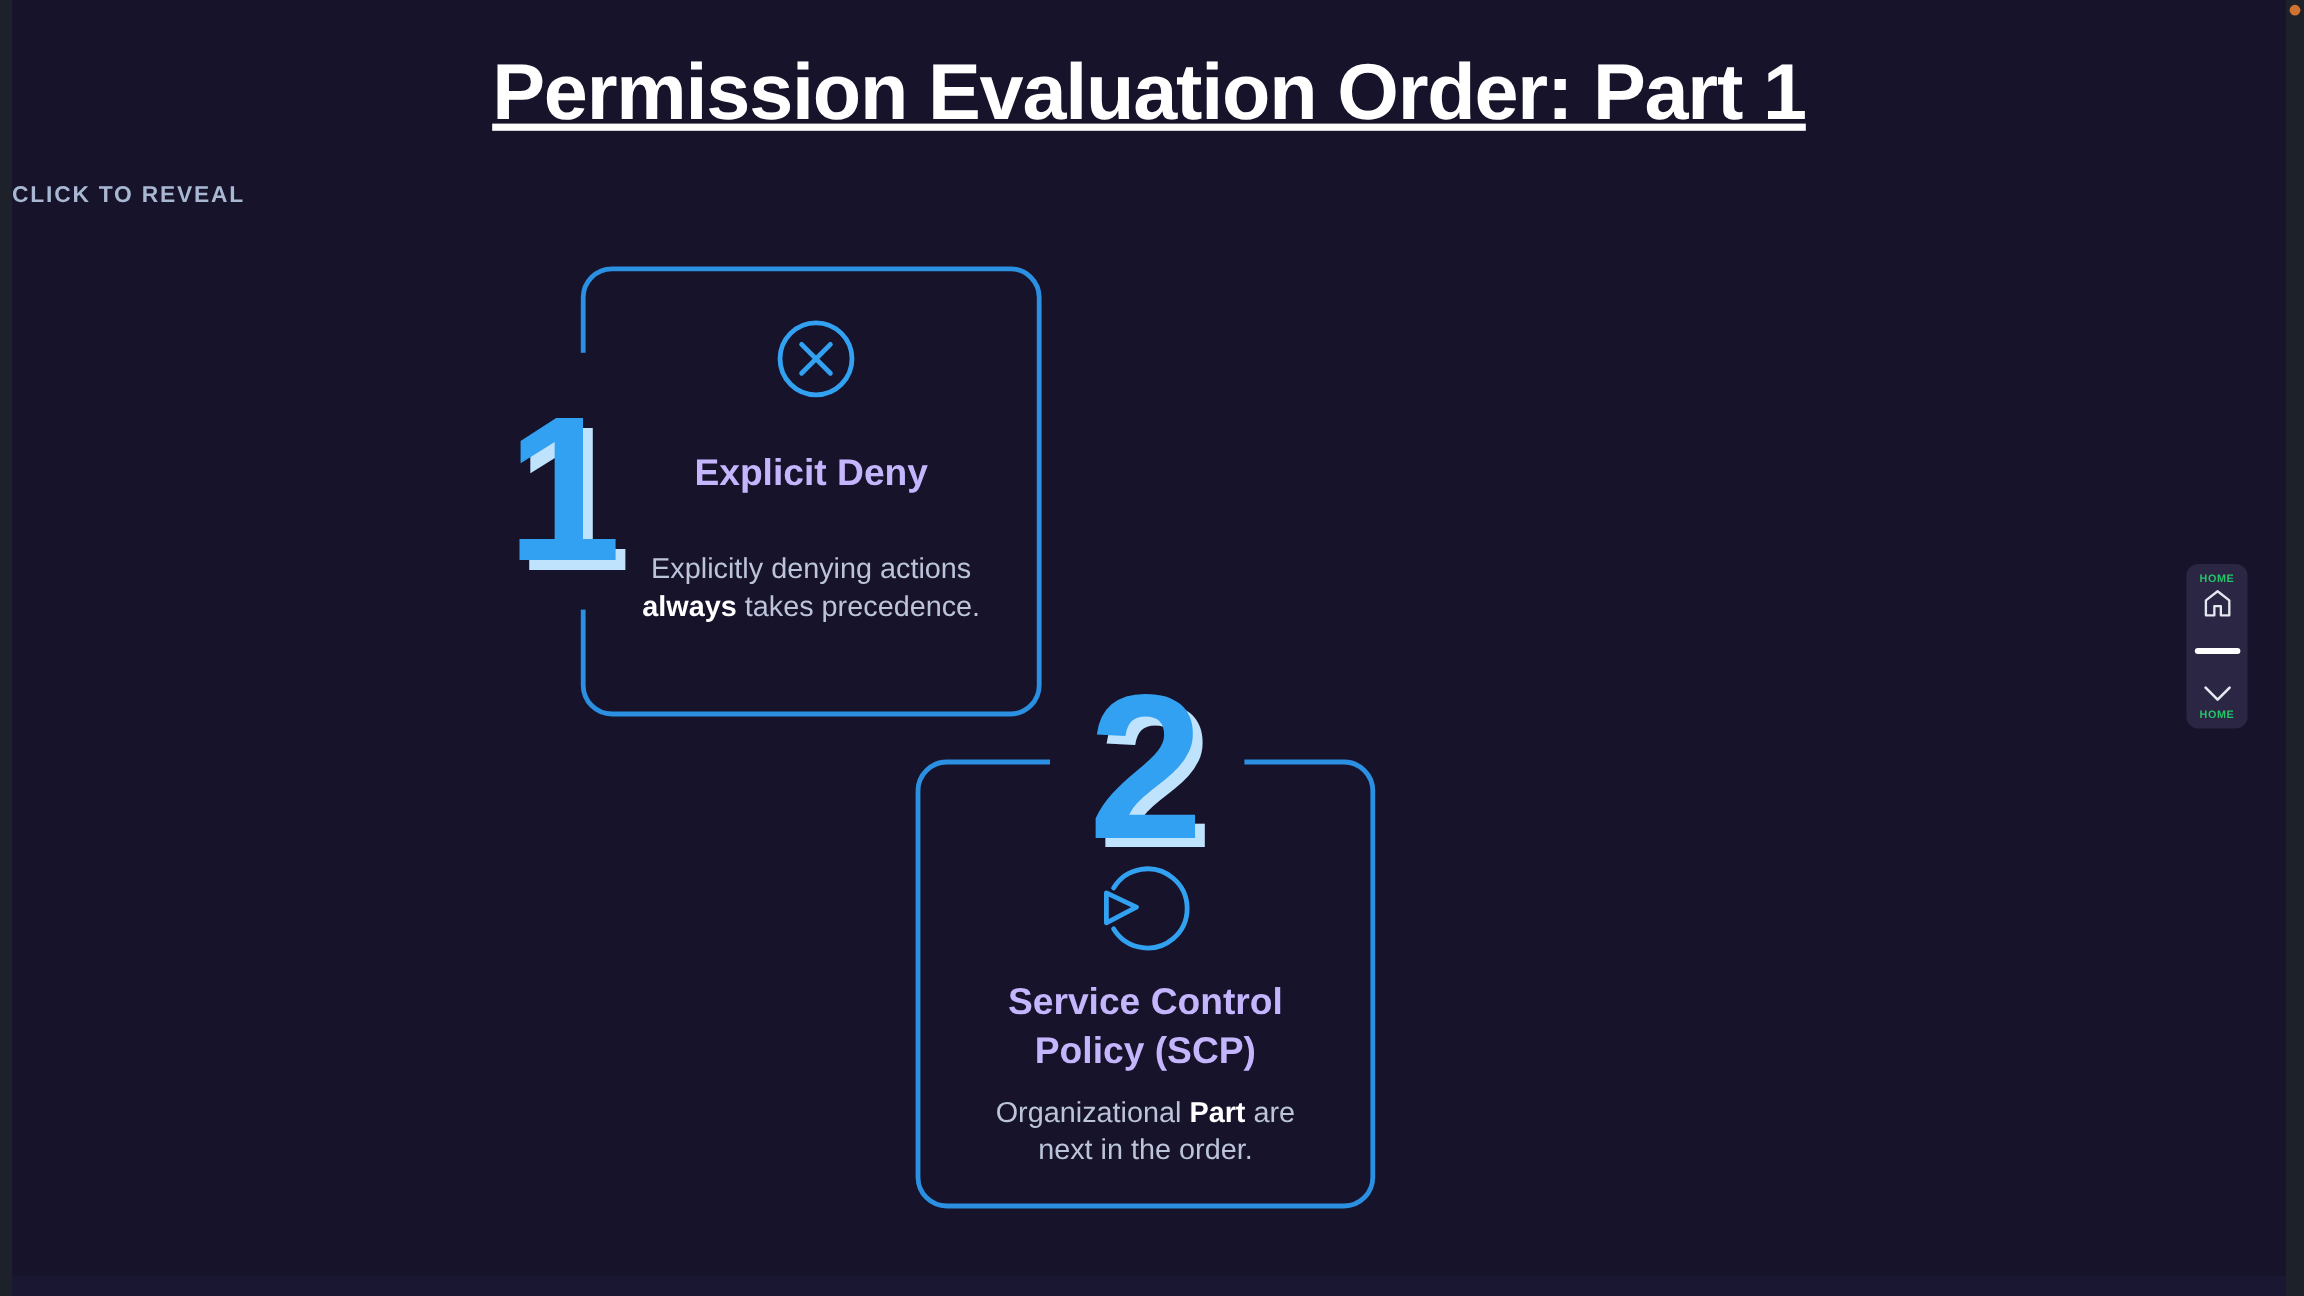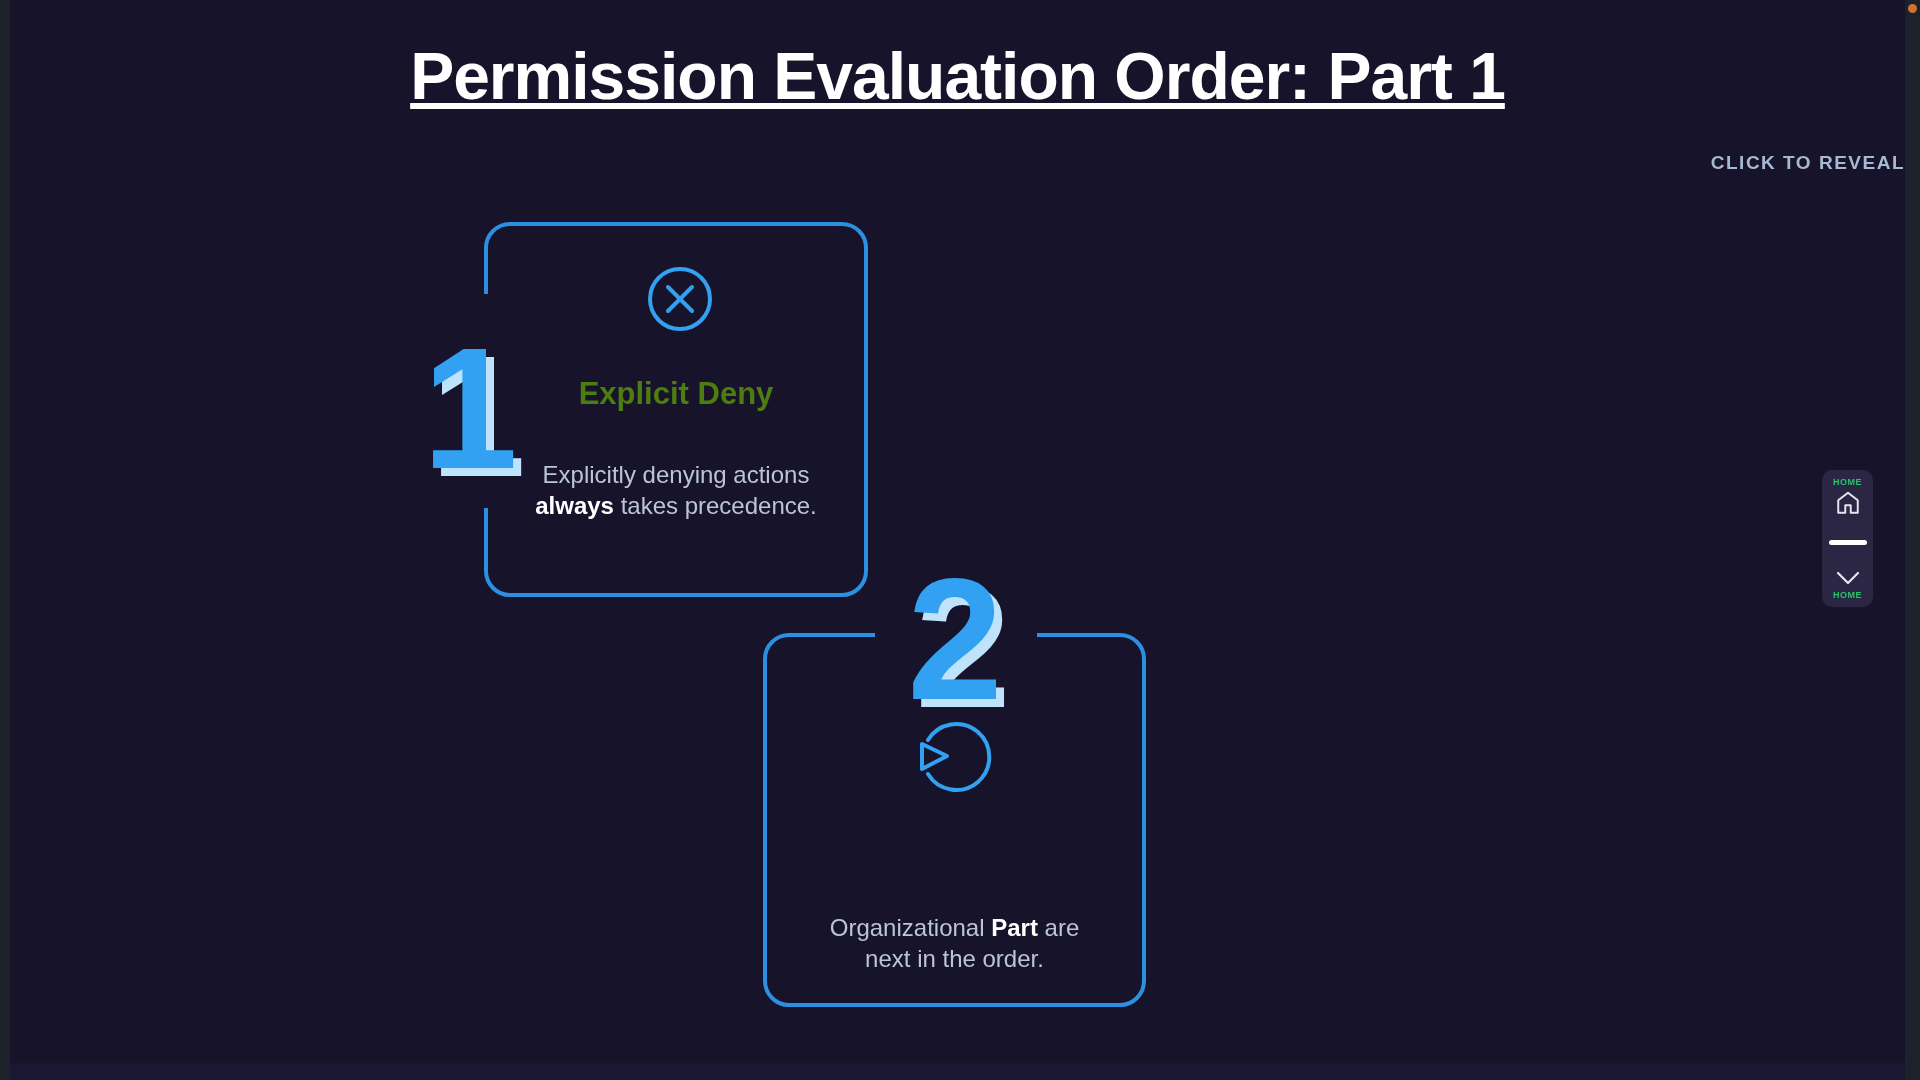--- a/index.html
+++ b/index.html
@@ -13,21 +13,21 @@
   #right-strip{left:1905px;width:15px;}
   #bottom-band{position:absolute;left:10px;top:1063px;width:1895px;height:17px;background:#1a1733;}
   #record-dot{position:absolute;left:1908px;top:4px;width:9px;height:9px;border-radius:50%;background:#cf7430;}
 
   #page-title{
     position:absolute;left:10px;top:38px;width:1895px;margin:0;
     text-align:center;color:#ffffff;font-size:66px;font-weight:bold;letter-spacing:-1px;text-decoration:underline;
   }
   #reveal-hint{
     position:absolute;left:10px;top:152px;width:1895px;
-    text-align:right;color:#a9b8d2;font-size:19px;font-weight:bold;letter-spacing:1.5px;
+    text-align:left;color:#a9b8d2;font-size:19px;font-weight:bold;letter-spacing:1.5px;
   }
 
   .card{
     position:absolute;border:4px solid #2b8fe2;border-radius:26px;box-sizing:border-box;
     background:transparent;cursor:pointer;
   }
   #card-1{left:484px;top:222px;width:384px;height:375px;}
   #card-2{left:763px;top:633px;width:383px;height:374px;}
 
   .border-mask{position:absolute;background:#16132a;}
@@ -40,21 +40,21 @@
   }
   #card-1 .numeral{left:-98px;top:96px;width:160px;}
   #card-2 .numeral{left:88px;top:-84px;width:200px;}
 
   .card-icon{position:absolute;}
   #card-1 .card-icon{left:153px;top:34px;}
   #card-2 .card-icon{left:148px;top:79px;}
 
   .card-title{
     position:absolute;left:0;width:100%;text-align:center;
-    color:#4d7c0f;font-size:31px;font-weight:bold;line-height:1.32;
+    color:#c4b5fd;font-size:31px;font-weight:bold;line-height:1.32;
   }
   #card-1 .card-title{top:148px;}
   #card-2 .card-title{top:178px;}
 
   .card-body{
     position:absolute;left:20px;width:calc(100% - 40px);text-align:center;
     color:#bcc4da;font-size:24px;line-height:1.28;
   }
   #card-1 .card-body{top:234px;}
   #card-2 .card-body{top:276px;}
@@ -96,20 +96,24 @@
   </div>
 </div>
 
 <div class="card" id="card-2">
   <div class="border-mask"></div>
   <div class="numeral">2</div>
   <svg class="card-icon" width="82" height="82" viewBox="-41 -41 82 82">
     <path d="M -28 -17 A 33 33 0 1 1 -28 17" fill="none" stroke="#33a1f1" stroke-width="4" stroke-linecap="round"></path>
     <path d="M -34 -13 L -9 -1 L -34 12 Z" fill="none" stroke="#33a1f1" stroke-width="4" stroke-linejoin="round"></path>
   </svg>
+  <div class="card-title">
+    <span>Service Control</span><br>
+    <span>Policy (SCP)</span>
+  </div>
   <div class="card-body">
     <span>Organizational </span><b>Part</b><span> are</span><br>
     <span>next in the order.</span>
   </div>
 </div>
 
 <div id="nav-widget">
   <div class="nav-group">
     <span class="nav-label">HOME</span>
     <svg width="26" height="26" viewBox="0 0 24 24">

